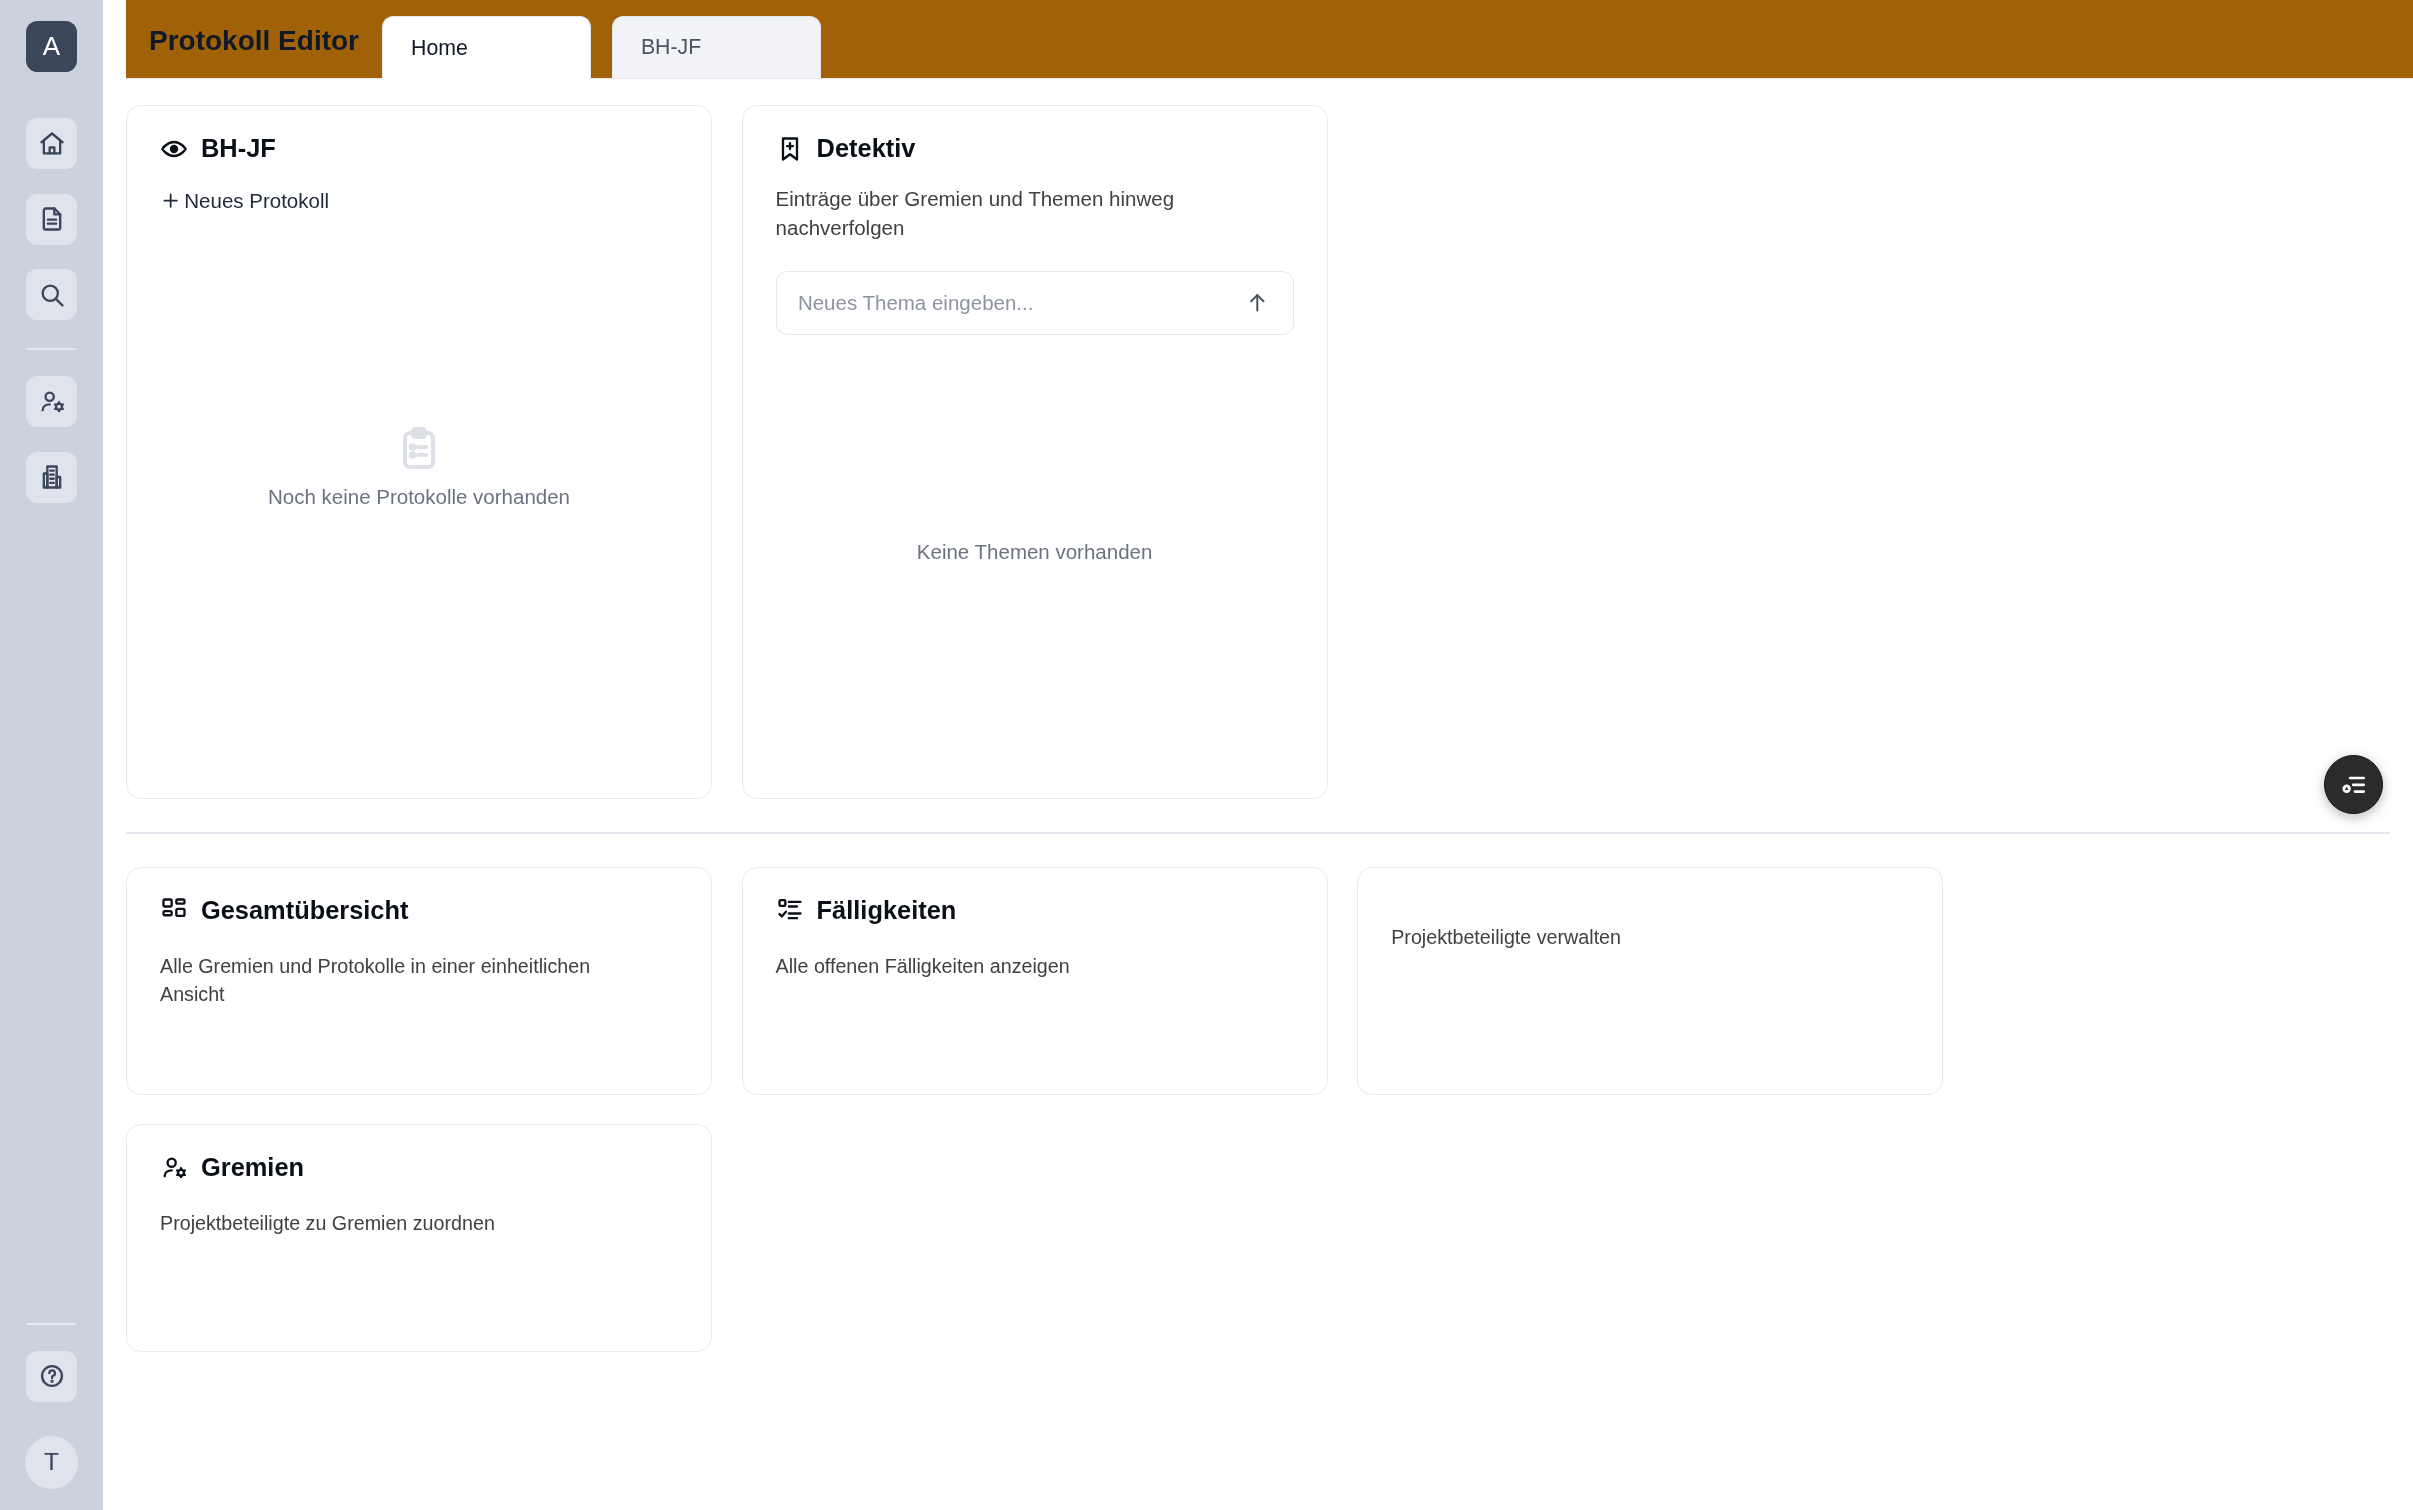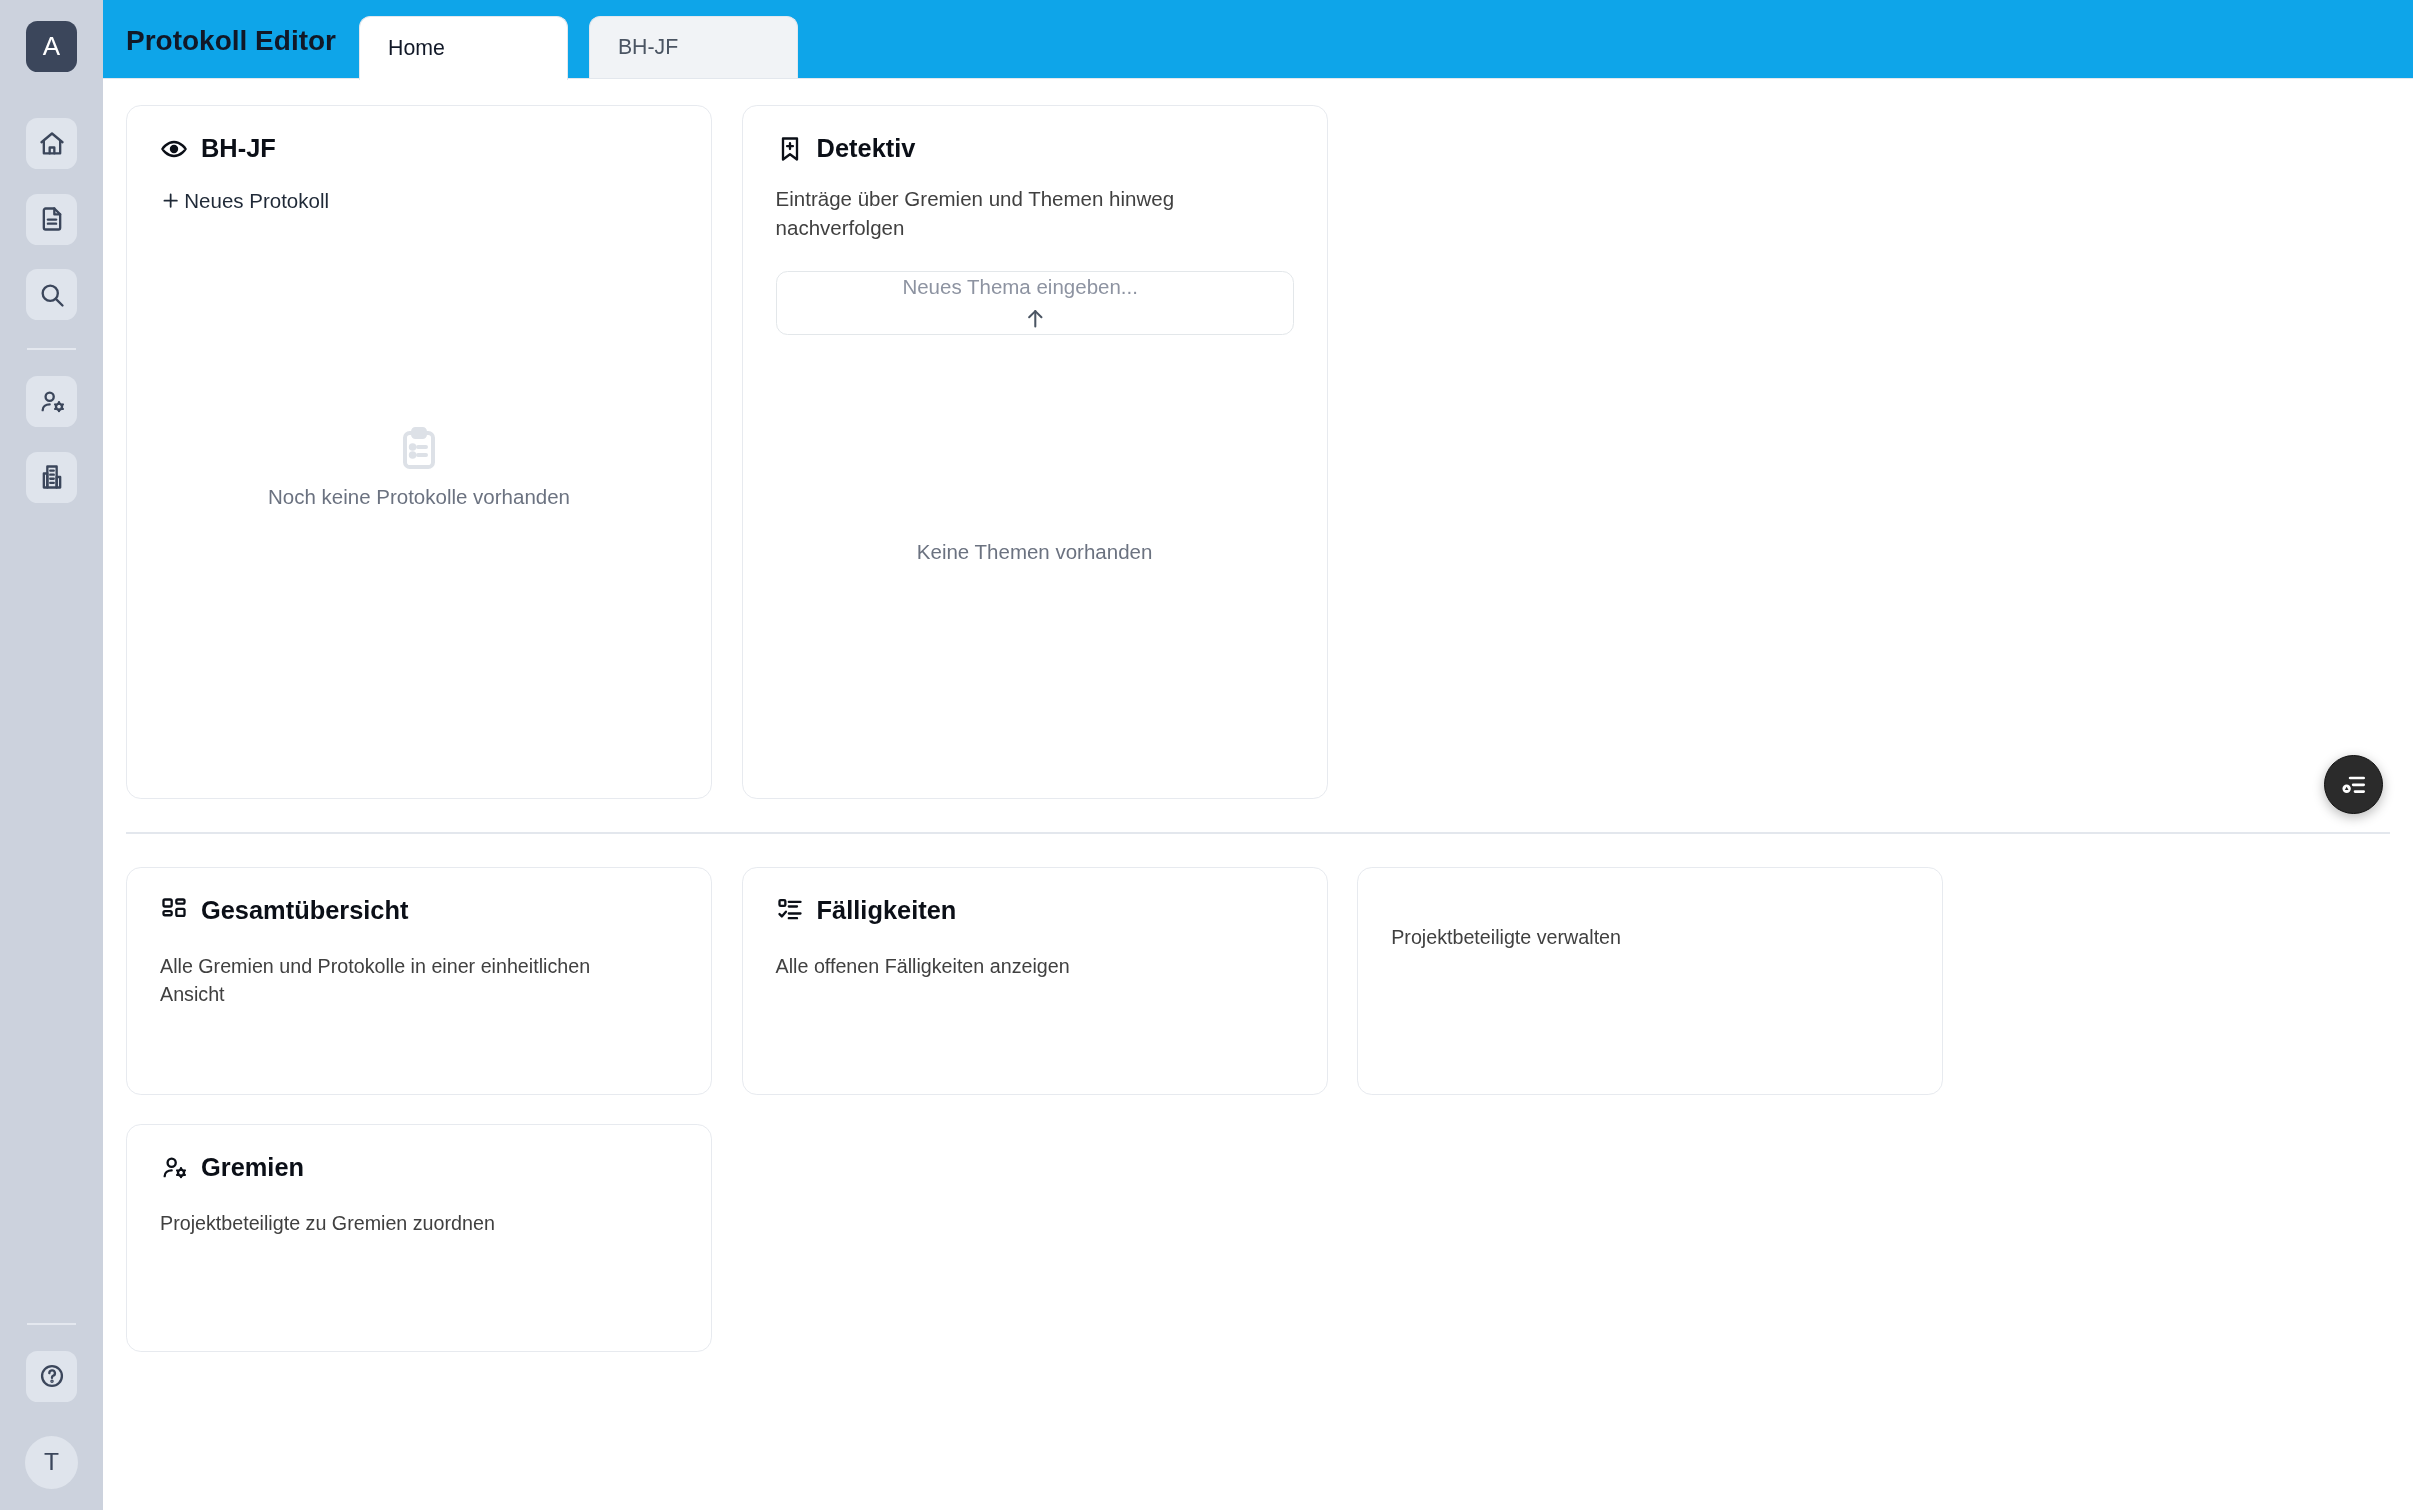--- a/index.html
+++ b/index.html
@@ -41,21 +41,22 @@
     display: flex; align-items: center; justify-content: center;
     font-size: 24.6px; margin-top: 34px;
   }
 
   
   .main { flex: 1; height: 1510px; position: relative; background: #ffffff; overflow: hidden; }
 
   .topbar {
     height: 79px; display: flex; align-items: flex-end;
     border-bottom: 1.6px solid #e3e7ed;
-    background: #0ea5e9;
+    background: #a16207;
+    margin-left: 23px;
   }
   .app-title {
     font-size: 28px; font-weight: bold; color: #111827;
     padding: 0 23px 21.3px 23px; white-space: nowrap;
   }
   .tabs { display: flex; align-items: flex-end; height: 79px; gap: 16px; }
   .tab {
     height: 62px; min-width: 209px;
     display: flex; align-items: center;
     padding: 0 28px;
@@ -98,21 +99,20 @@
   .link-row svg { width: 21.3px; height: 21.3px; display:block; }
 
   .card-desc { font-size: 20.5px; line-height: 1.42; color: #404040; margin-top: 21.3px; max-width: 493px; }
 
   .topic-input-wrap {
     margin-top: 28px;
     height: 64px; width: 100%;
     border: 1.6px solid #e3e7ea; border-radius: 11.5px;
     display: flex; align-items: center;
     padding: 0 19.7px 0 21.3px;
-    flex-direction: column;
   }
   .topic-input {
     flex: 1; border: none; outline: none; background: transparent;
     font-size: 20.5px; color: #1f2937; font-family: "Liberation Sans", sans-serif;
   }
   .topic-input::placeholder { color: #8d93a1; }
   .send-btn { width: 31px; height: 31px; display: flex; align-items: center; justify-content: center; cursor: pointer; }
   .send-btn svg { width: 24.6px; height: 24.6px; display: block; }
 
   .empty-center {

